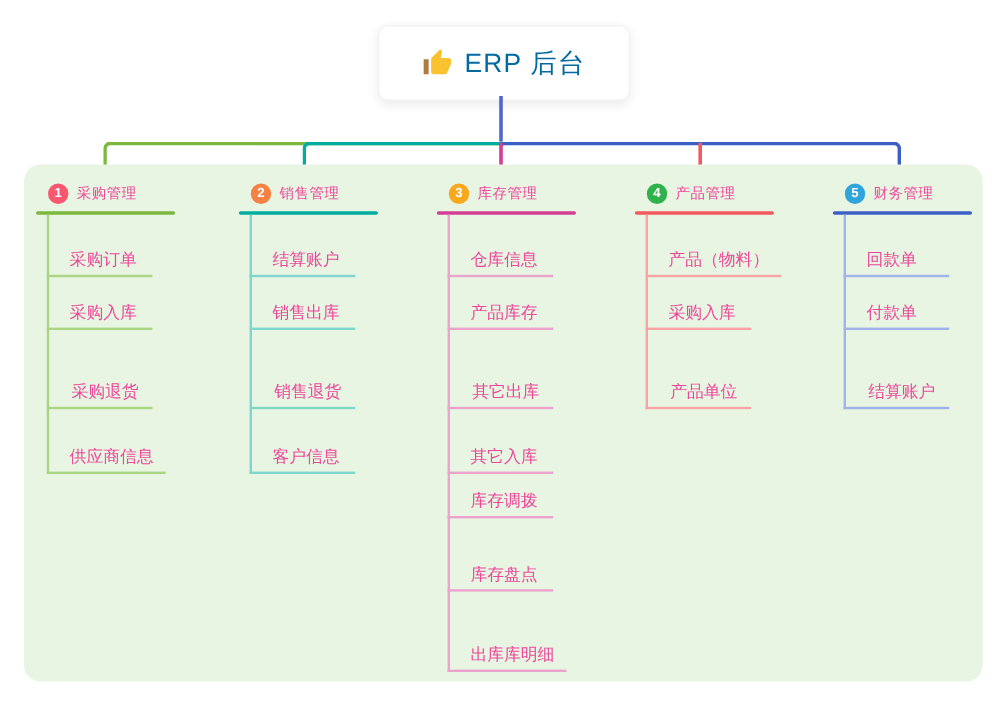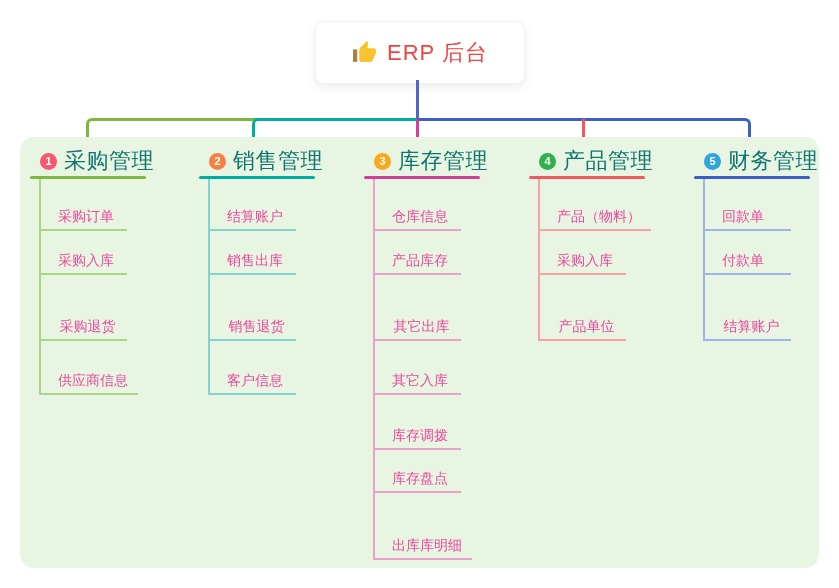--- a/index.html
+++ b/index.html
@@ -2,21 +2,21 @@
 <html><head>
 <meta charset="utf-8">
 <style>
   html,body{margin:0;padding:0;background:#fff;font-family:"Liberation Sans","DejaVu Sans",sans-serif;}
   .stage{position:relative;width:839px;height:588px;background:#fff;overflow:hidden;}
 
   
   .root-node{position:absolute;left:315px;top:21px;width:208px;height:61px;background:#fff;
     border:1px solid #f1f1f1;border-radius:8px;box-shadow:0 3px 10px rgba(0,0,0,.08);
     display:flex;align-items:center;justify-content:center;gap:10px;cursor:pointer;}
-  .root-label{font-size:22px;color:#ef4444;letter-spacing:1px;}
+  .root-label{font-size:22px;color:#0369a1;letter-spacing:1px;}
   .thumb{width:25px;height:25px;display:inline-flex;}
 
   
   .conn{position:absolute;}
   .stem{left:416px;top:80px;width:3px;height:38px;}
   .lshape{background:transparent !important;}
   .l-green{left:86px;top:118px;width:331px;height:26px;border-left:3px solid;border-top:3px solid;border-top-left-radius:6px;}
   .l-teal{left:252px;top:118px;width:165px;height:26px;border-left:3px solid;border-top:3px solid;border-top-left-radius:6px;}
   .l-blue{left:417px;top:118px;width:331px;height:26px;border-right:3px solid;border-top:3px solid;border-top-right-radius:6px;}
   .d-magenta{left:416px;top:119px;width:3px;height:30px;}
@@ -24,32 +24,32 @@
 
   
   .panel{position:absolute;left:20px;top:137px;width:799px;height:431px;border-radius:14px;}
 
   
   .branch{position:absolute;top:137px;}
   .b1{left:30px;} .b2{left:199px;} .b3{left:364px;} .b4{left:529px;} .b5{left:694px;}
   .branch-header{position:absolute;left:10px;top:13px;height:22px;display:flex;align-items:center;gap:7px;cursor:pointer;white-space:nowrap;}
   .badge{width:17px;height:17px;border-radius:50%;background:var(--badge);color:#fff;font-size:11px;font-weight:bold;
     display:inline-flex;align-items:center;justify-content:center;flex:0 0 17px;}
-  .branch-label{font-size:22px;color:#0f766e;letter-spacing:.5px;}
+  .branch-label{font-size:12px;color:#ec4899;letter-spacing:.5px;}
   .branch-underline{position:absolute;left:0;top:39px;width:116px;height:3px;background:var(--line);border-radius:2px;}
   .branch-vline{position:absolute;left:9px;top:42px;width:2px;background:var(--ilight);}
   .b1 .branch-vline,.b2 .branch-vline{height:216px;}
   .b3 .branch-vline{height:381px;}
   .b4 .branch-vline,.b5 .branch-vline{height:162px;}
 
   .item{position:absolute;left:9px;box-sizing:border-box;height:26px;line-height:22px;
     padding:0 10px 0 19px;min-width:88px;border-bottom:2px solid var(--ilight);
     font-size:14px;color:#ec4899;white-space:nowrap;cursor:pointer;}
   .row0{top:68px;} .row1{top:112px;} .row2{top:178px;text-align:center;} .row3{top:232px;}
-  .row4{top:287px;} .row5{top:330px;} .row6{top:397px;}
+  .row4{top:269px;} .row5{top:330px;} .row6{top:397px;}
 </style>
 </head>
 <body>
 
 <div class="stage" style="background: rgb(255, 255, 255);">
 
   <div class="root-node">
     <span class="thumb">
       <svg viewBox="0 0 24 24" width="25" height="25">
         <path d="M1 21h4V9H1v12z" fill="#b07b42"></path>

